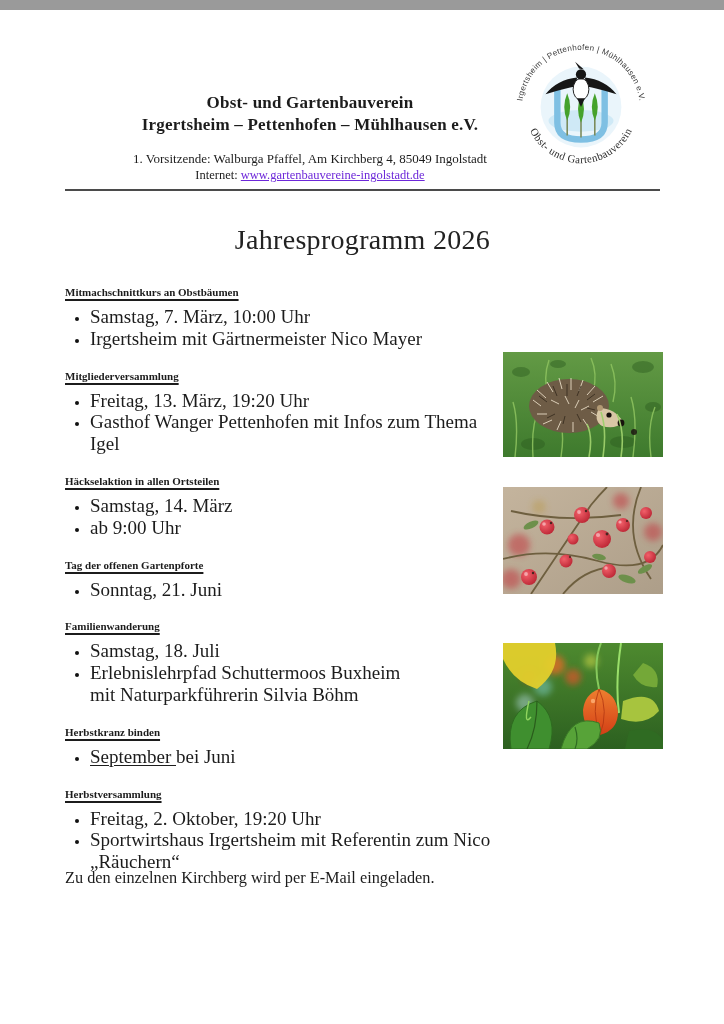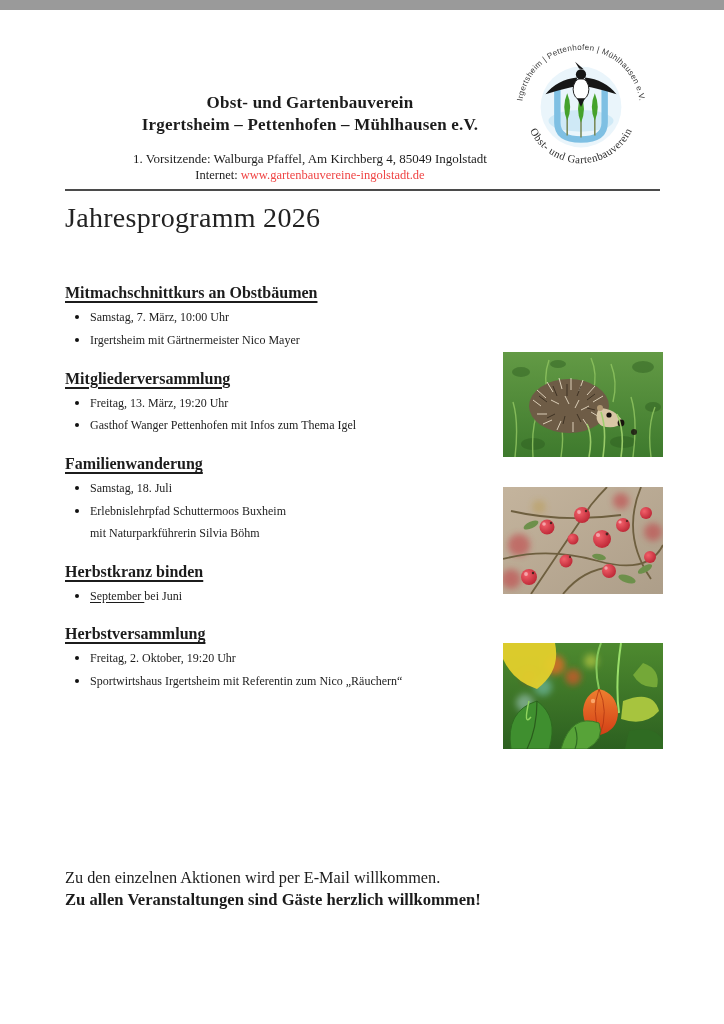--- a/index.html
+++ b/index.html
@@ -6,36 +6,36 @@
   .page{
     position:relative;width:724px;height:1024px;background:#ffffff;
     margin:10px auto;overflow:hidden;
     font-family:"Liberation Serif","DejaVu Serif",serif;color:#1c1c1c;
   }
   
   .org-block{position:absolute;left:65px;top:82px;width:490px;text-align:center;}
   .org-name{font-size:17px;font-weight:bold;line-height:22px;letter-spacing:.2px;}
   .contact{font-size:13px;margin-top:15px;line-height:16px;}
   .internet{font-size:12.5px;line-height:16px;}
-  .internet a{color:#ef4444;cursor:pointer;}
+  .internet a{color:#6d28d9;text-decoration:underline;cursor:pointer;}
   .logo{position:absolute;left:512px;top:28px;width:138px;height:138px;}
   .divider{position:absolute;left:65px;top:179px;width:595px;height:0;
     border:none;border-top:2px solid #4b4b4b;margin:0;}
   
-  .doc-title{position:absolute;left:65px;top:192px;width:595px;margin:0;
-    font-size:28px;font-weight:normal;letter-spacing:.3px;color:#222;}
+  .doc-title{position:absolute;left:65px;top:214px;width:595px;margin:0;
+    text-align:center;font-size:28px;font-weight:normal;letter-spacing:.3px;color:#222;}
   
   .sections{position:absolute;left:65px;top:272px;width:445px;}
   .section{margin:0 0 16px 0;}
   .section h2{
-    margin:0 0 3px 0;font-size:16px;line-height:21px;font-weight:bold;
+    margin:0 0 3px 0;font-size:11px;line-height:21px;font-weight:bold;
     text-decoration:underline;text-decoration-thickness:1.6px;text-underline-offset:3px;
   }
   .section ul{margin:0;padding:0 0 0 25px;list-style:disc;}
-  .section li{font-size:12px;line-height:21.8px;white-space:pre-line;}
+  .section li{font-size:19px;line-height:21.8px;white-space:pre-line;}
   .section li::marker{color:#111;font-size:14px;}
   .u{text-decoration:underline;text-underline-offset:2px;}
   
   .closing{position:absolute;left:65px;top:857px;width:560px;font-size:16.3px;line-height:22px;}
   .closing .bold-line{font-weight:bold;font-size:16.6px;}
   
   .photo{position:absolute;width:160px;display:block;}
   .photo-hedgehog{left:503px;top:342px;height:105px;}
   .photo-rosehips{left:503px;top:477px;height:107px;}
   .photo-physalis{left:503px;top:633px;height:106px;}
@@ -104,21 +104,34 @@
     </div>
 
     <div class="section">
       <h2>Mitgliederversammlung</h2>
       <ul>
         <li>Freitag, 13. März, 19:20 Uhr</li>
         <li>Gasthof Wanger Pettenhofen mit Infos zum Thema Igel</li>
       </ul>
     </div>
 
-
+    <div class="section">
+      <h2>Häckselaktion in allen Ortsteilen</h2>
+      <ul>
+        <li>Samstag, 14. März</li>
+        <li>ab 9:00 Uhr</li>
+      </ul>
+    </div>
+
+    <div class="section">
+      <h2>Tag der offenen Gartenpforte</h2>
+      <ul>
+        <li>Sonntag, 21. Juni</li>
+      </ul>
+    </div>
 
     <div class="section">
       <h2>Familienwanderung</h2>
       <ul>
         <li>Samstag, 18. Juli</li>
         <li>Erlebnislehrpfad Schuttermoos Buxheim
 mit Naturparkführerin Silvia Böhm</li>
       </ul>
     </div>
 
@@ -133,22 +146,21 @@
       <h2>Herbstversammlung</h2>
       <ul>
         <li>Freitag, 2. Oktober, 19:20 Uhr</li>
         <li>Sportwirtshaus Irgertsheim mit Referentin zum Nico „Räuchern“</li>
       </ul>
     </div>
 
   </div>
 
   <div class="closing">
-    <div>Zu den einzelnen Aktionen wird per E-Mail willkommen.</div>
-    <div class="bold-line">Zu allen Veranstaltungen sind Gäste herzlich willkommen!</div>
+    <div>Zu den einzelnen Kirchberg wird per E-Mail eingeladen.</div>
   </div>
 
   <svg class="photo photo-hedgehog" viewBox="0 0 160 105" preserveAspectRatio="none" aria-hidden="true">
     <defs>
       <linearGradient id="grass1" x1="0" y1="0" x2="0" y2="1">
         <stop offset="0" stop-color="#639a45"></stop>
         <stop offset="1" stop-color="#3e7a2d"></stop>
       </linearGradient>
     </defs>
     <rect width="160" height="105" fill="url(#grass1)"></rect>

